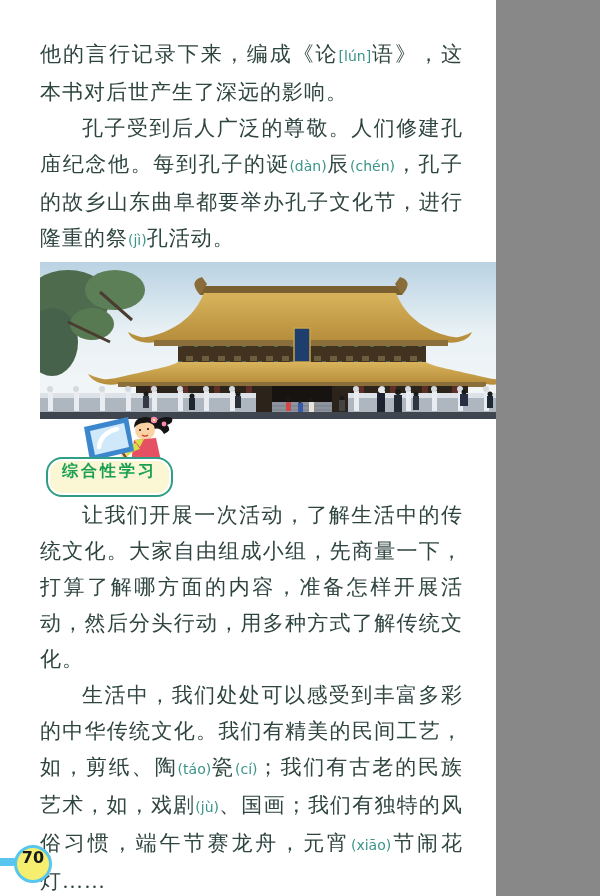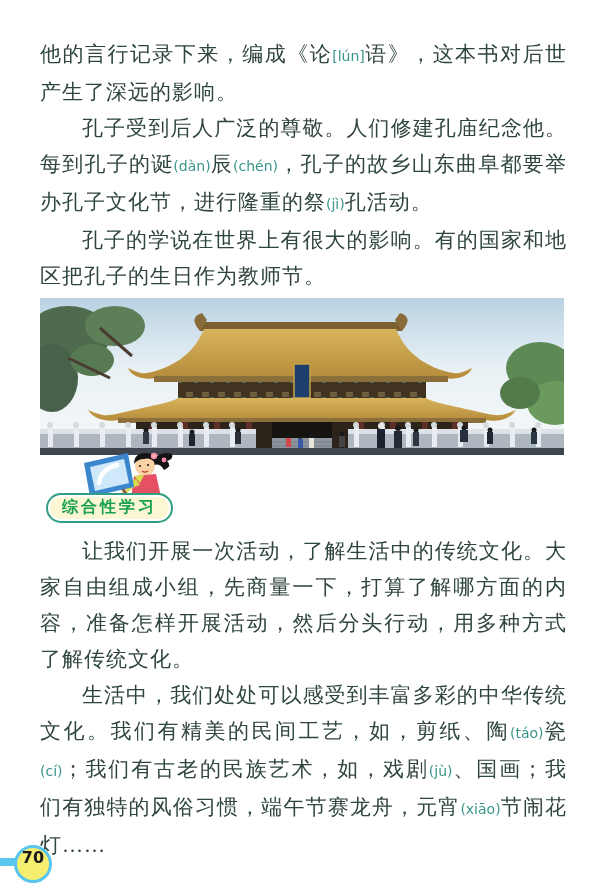--- a/index.html
+++ b/index.html
@@ -8,21 +8,21 @@
     --badge-border:#2f9e85;
     --badge-bg:#fbf6d4;
     --badge-text:#18a050;
     --pagecircle-fill:#f6ee6e;
     --pagecircle-ring:#58c6ee;
   }
   html,body{margin:0;padding:0;}
   body{background:#888;}
   .book-page{
     position:relative;
-    width:600px;height:896px;
+    width:496px;height:896px;
     background:#ffffff;
     overflow:hidden;
     font-family:"Liberation Serif","DejaVu Serif",serif;
   }
   .content{padding:36px 33px 0 40px;}
   .para{
     margin:0;
     font-size:21px;
     line-height:36px;
     letter-spacing:1px;
@@ -49,21 +49,21 @@
     height:76px;
     margin-top:-6px;
   }
   .activity-header .icon{
     position:absolute;left:34px;top:0;
     width:110px;height:52px;display:block;
   }
   .badge{
     position:absolute;left:6px;top:44px;
     display:inline-block;
-    padding:2px 14px 3px 14px;
+    padding:2px 14px 13px 14px;
     border:2px solid var(--badge-border);
     border-radius:16px;
     background:var(--badge-bg);
     box-shadow:inset 0 0 0 2px #ffffff;
   }
   .badge span{
     font-family:"DejaVu Sans","Liberation Sans",sans-serif;
     font-weight:bold;
     font-size:16px;
     letter-spacing:3px;
@@ -91,21 +91,20 @@
 </style>
 </head>
 <body>
 
 <div class="book-page">
   <div class="content">
 
     <div class="text-block">
       <p class="para no-indent"><span class="cn">他的言行记录下来，编成《论</span><span class="py">[lún]</span><span class="cn">语》，这本书对后世产生了深远的影响。</span></p>
       <p class="para"><span class="cn">孔子受到后人广泛的尊敬。人们修建孔庙纪念他。每到孔子的诞</span><span class="py">(dàn)</span><span class="cn">辰</span><span class="py">(chén)</span><span class="cn">，孔子的故乡山东曲阜都要举办孔子文化节，进行隆重的祭</span><span class="py">(jì)</span><span class="cn">孔活动。</span></p>
-      <p class="para"><span class="cn">孔子的学说在世界上有很大的影响。有的国家和地区把孔子的生日作为教师节。</span></p>
     </div>
 
     <div class="photo">
       <svg viewBox="0 0 524 157" width="524" height="157" xmlns="http://www.w3.org/2000/svg">
         <defs>
           <linearGradient id="g-sky" x1="0" y1="0" x2="0" y2="1">
             <stop offset="0" stop-color="#b9d2e2"></stop>
             <stop offset="0.45" stop-color="#e9f1f5"></stop>
             <stop offset="1" stop-color="#f6f8f8"></stop>
           </linearGradient>

